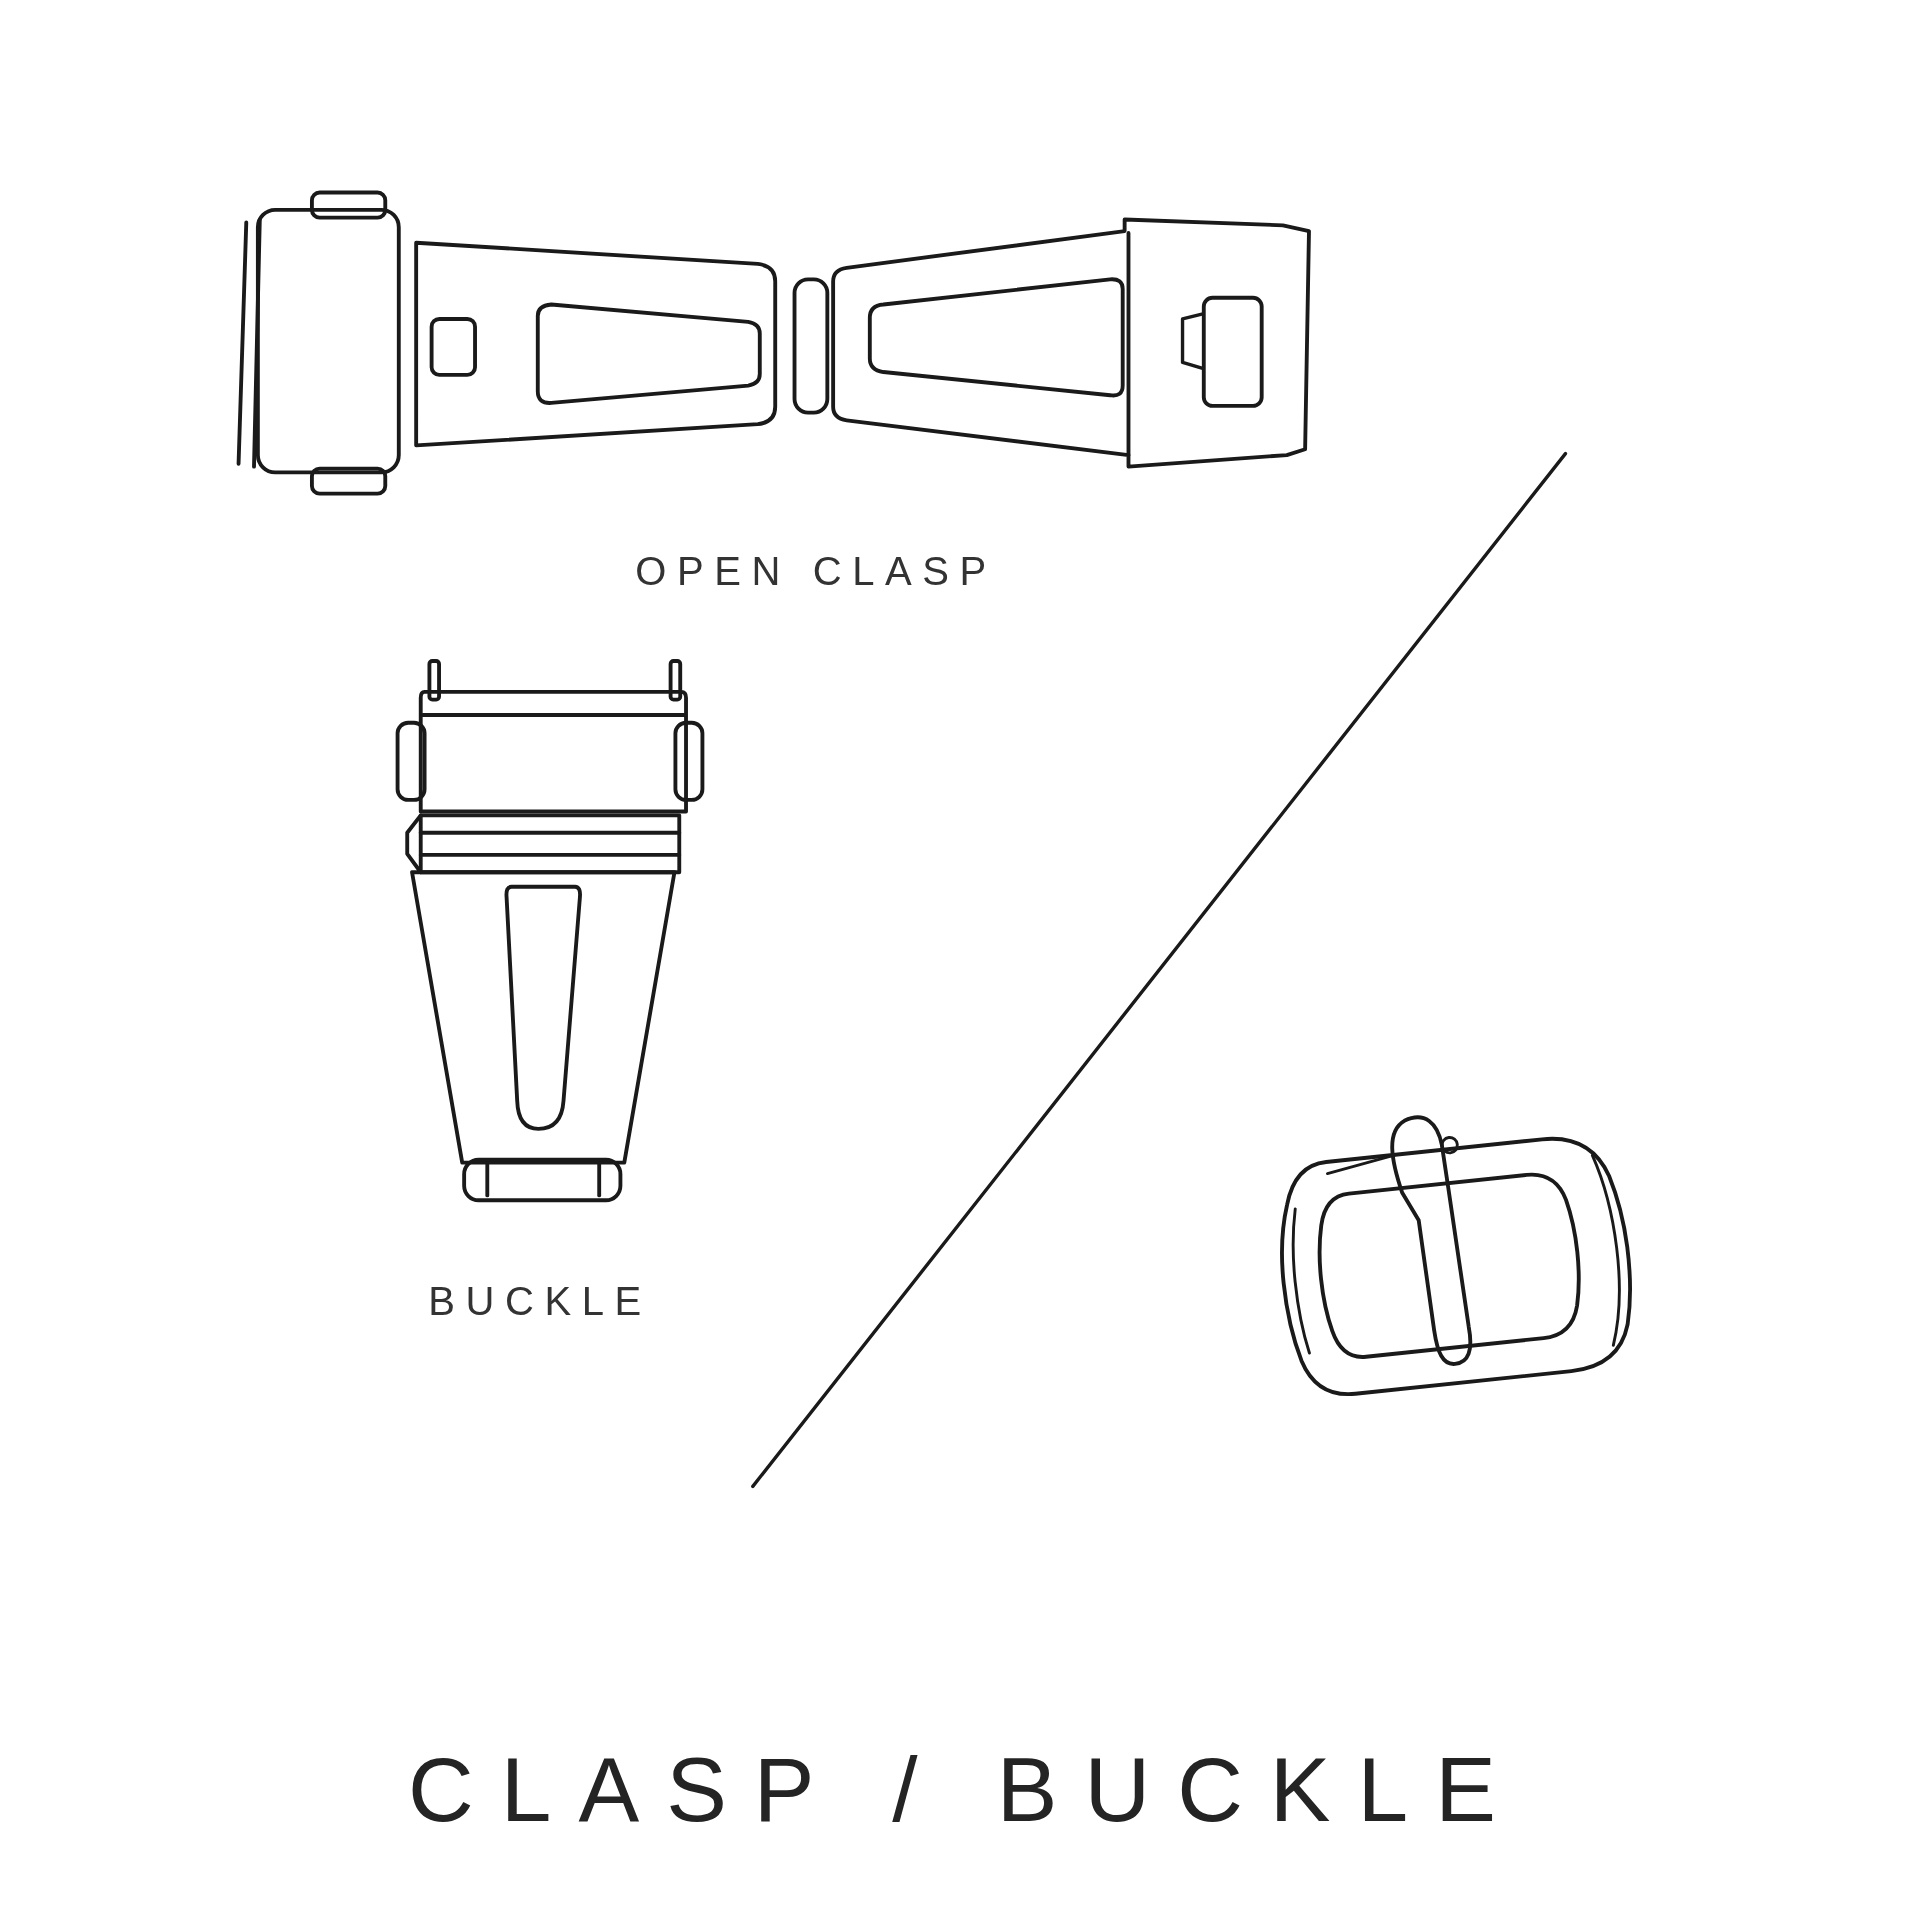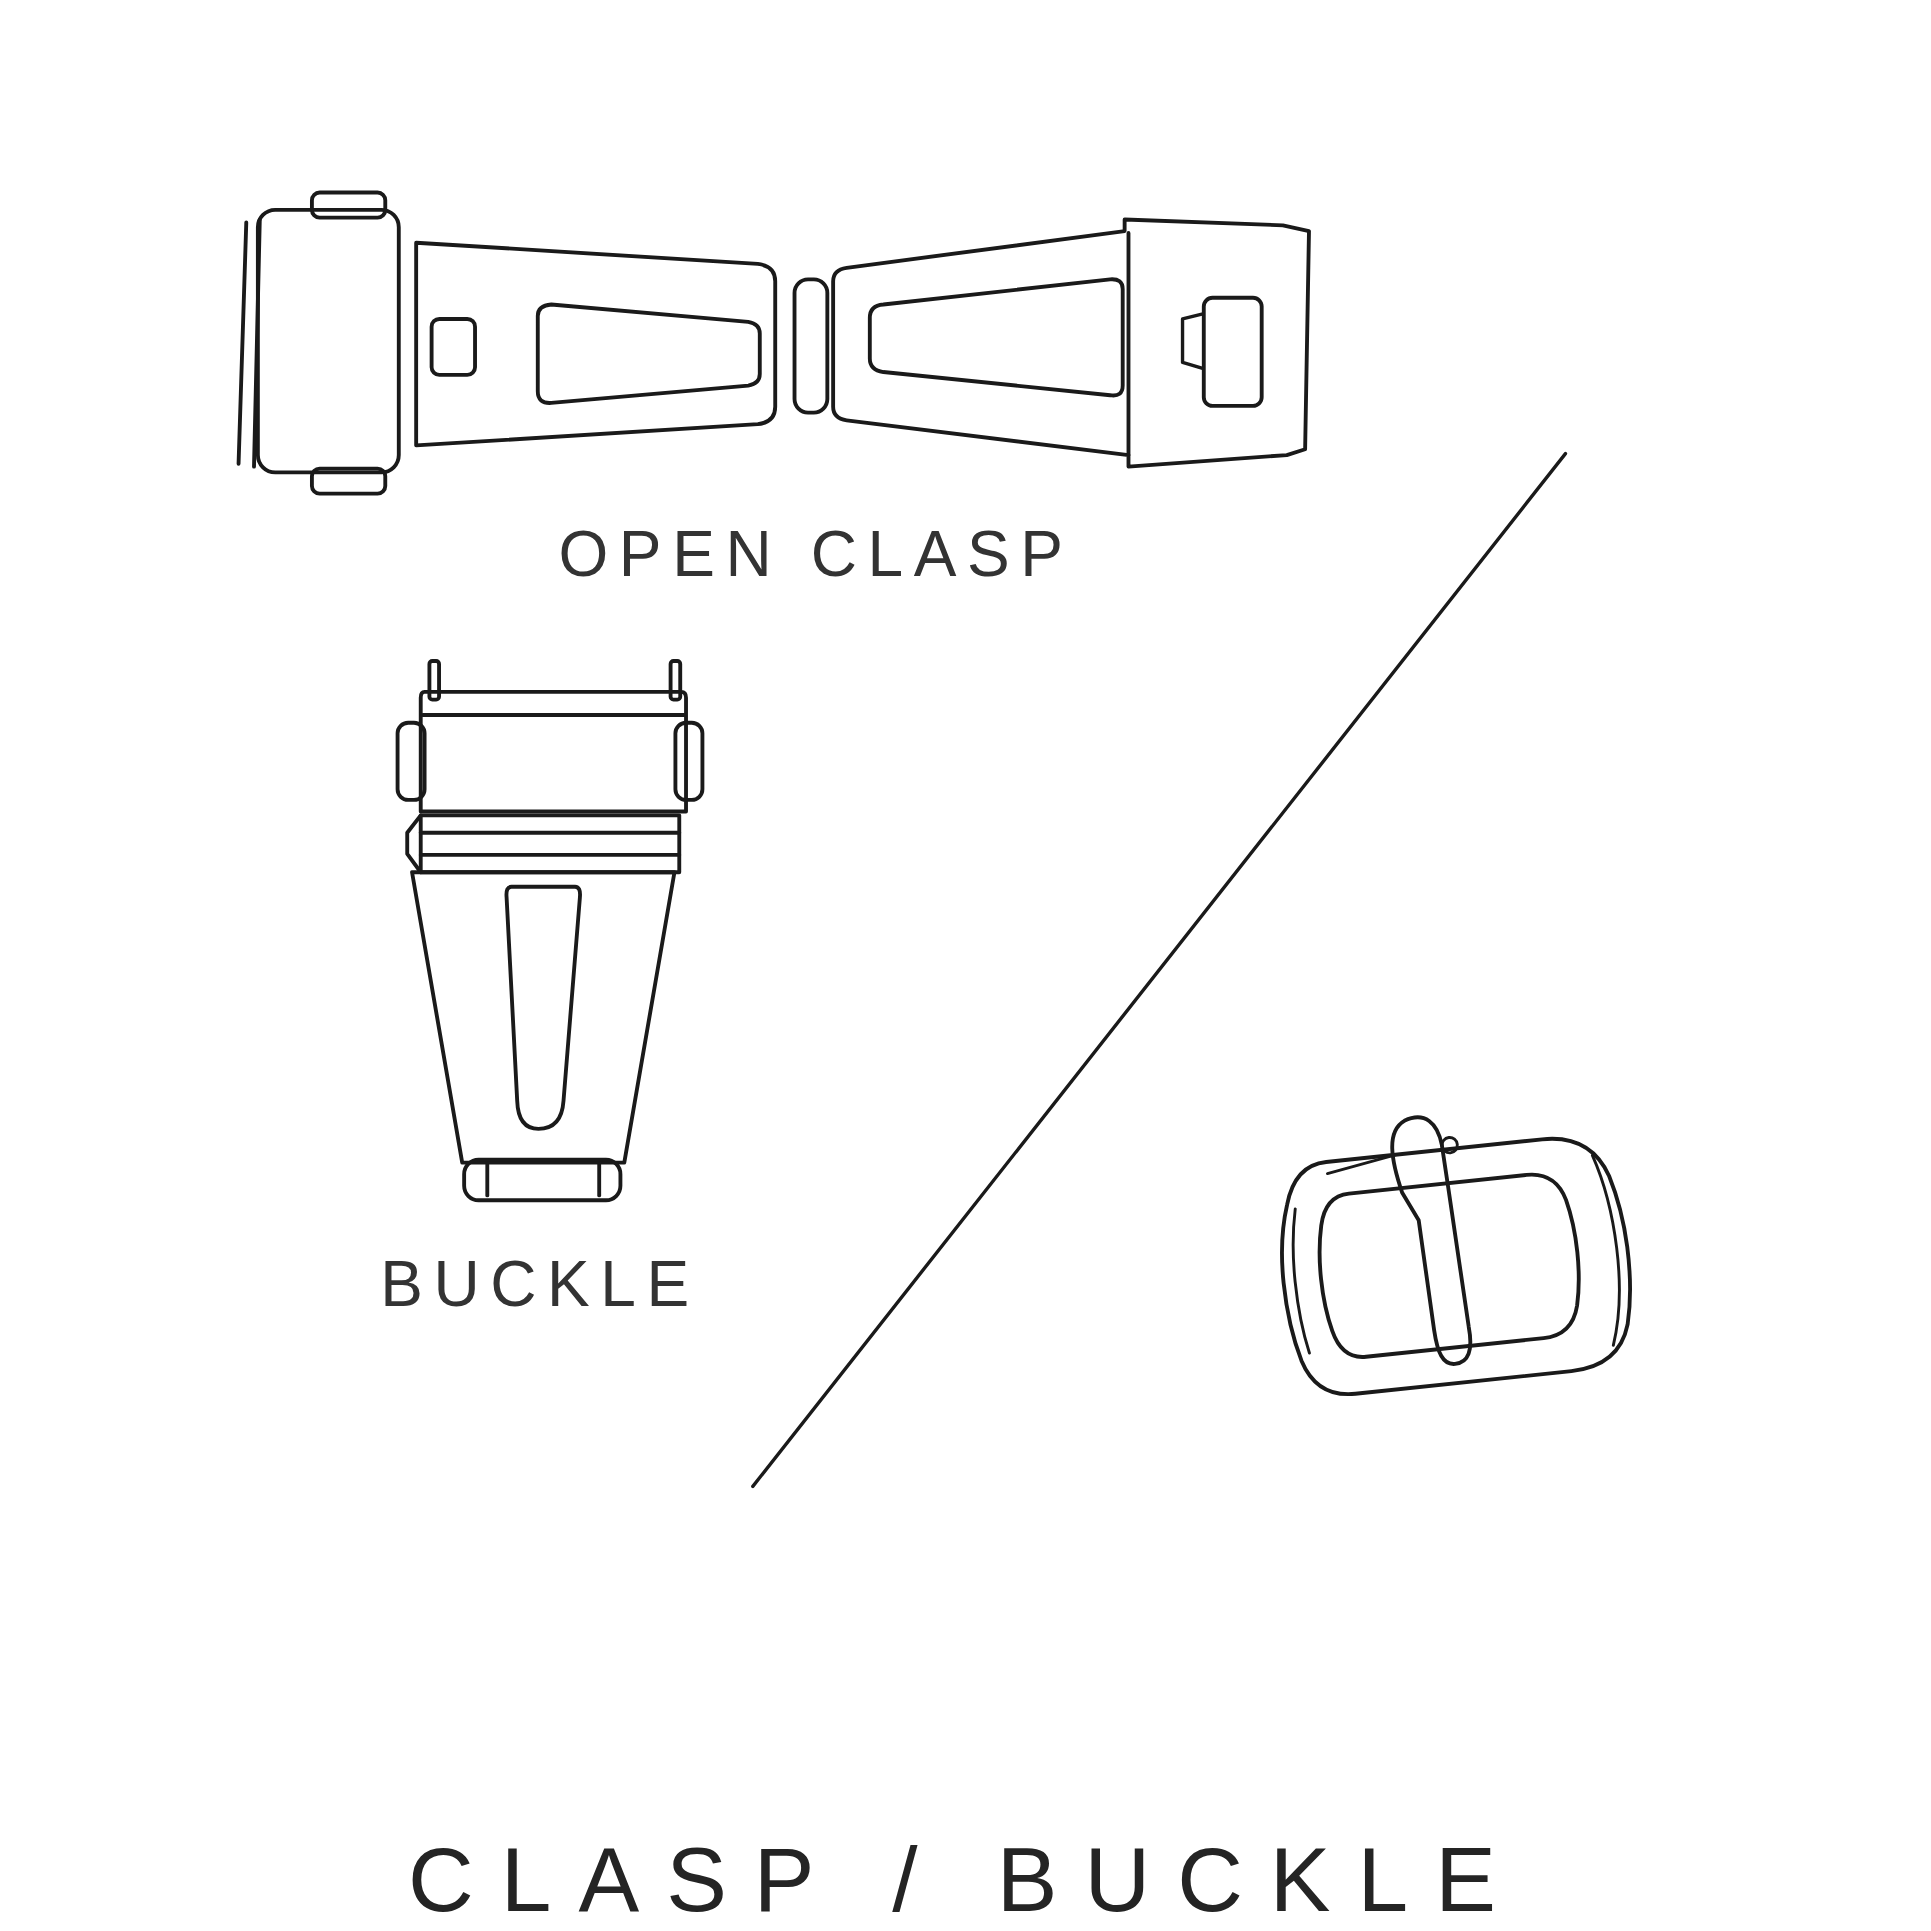--- a/index.html
+++ b/index.html
@@ -6,21 +6,21 @@
   body{
     width:1931px;height:1931px;position:relative;background:#ffffff;
     font-family:"Liberation Sans", sans-serif;overflow:hidden;
   }
   .art{position:absolute;}
   .art path,.art rect,.art line,.art circle,.art polyline{
     stroke:#1a1a1a;fill:none;stroke-linejoin:round;stroke-linecap:round;
   }
   .caption{
     position:absolute;text-align:center;color:#333333;
-    font-size:64px;letter-spacing:10.6px;font-weight:400;white-space:nowrap;
+    font-size:40px;letter-spacing:10.6px;font-weight:400;white-space:nowrap;margin-top:32px;
   }
   .title{
     position:absolute;left:0;width:100%;text-align:center;color:#242424;
     font-size:91px;letter-spacing:27px;font-weight:500;white-space:nowrap;
   }
 </style>
 </head>
 <body>
 
 <svg class="art" style="left:217px;top:179px;" width="1101" height="333" viewBox="0 0 1140 345">
@@ -90,14 +90,14 @@
     <path d="M370,72 Q384,115 385,170 Q386,228 371,270" stroke-width="3"></path>
     <path d="M58,95 Q50,130 50,170 Q50,212 57,245" stroke-width="3"></path>
 
     <path d="M95,62 L168,50" stroke-width="3"></path>
     <circle cx="224" cy="46" r="8" fill="#fff" stroke-width="3"></circle>
 
     <path d="M170,90 C162,55 160,25 180,16 C202,8 214,22 216,45 L218,90 L224,235 C226,260 220,272 206,272 C193,272 189,258 188,235 L184,120 Z" fill="#fff"></path>
   </g>
 </svg>
 
-<div class="title" style="top:1828px;">CLASP / BUCKLE</div>
+<div class="title" style="top:1738px;">CLASP / BUCKLE</div>
 
 
 </body></html>

